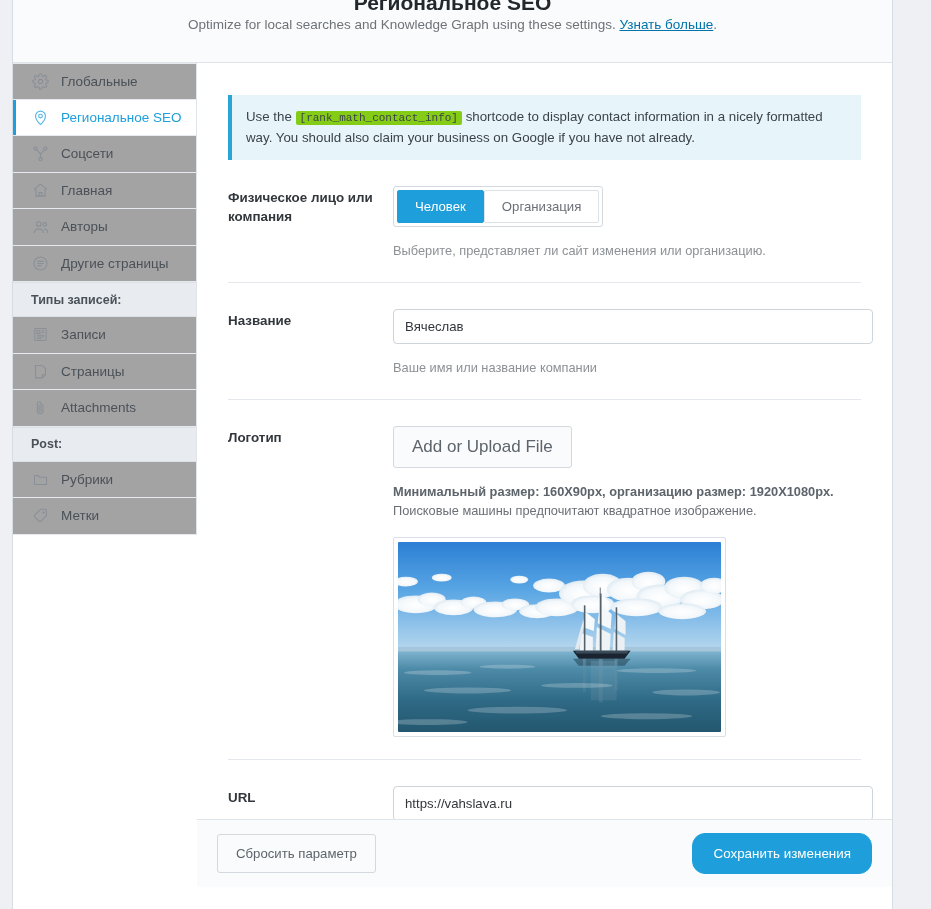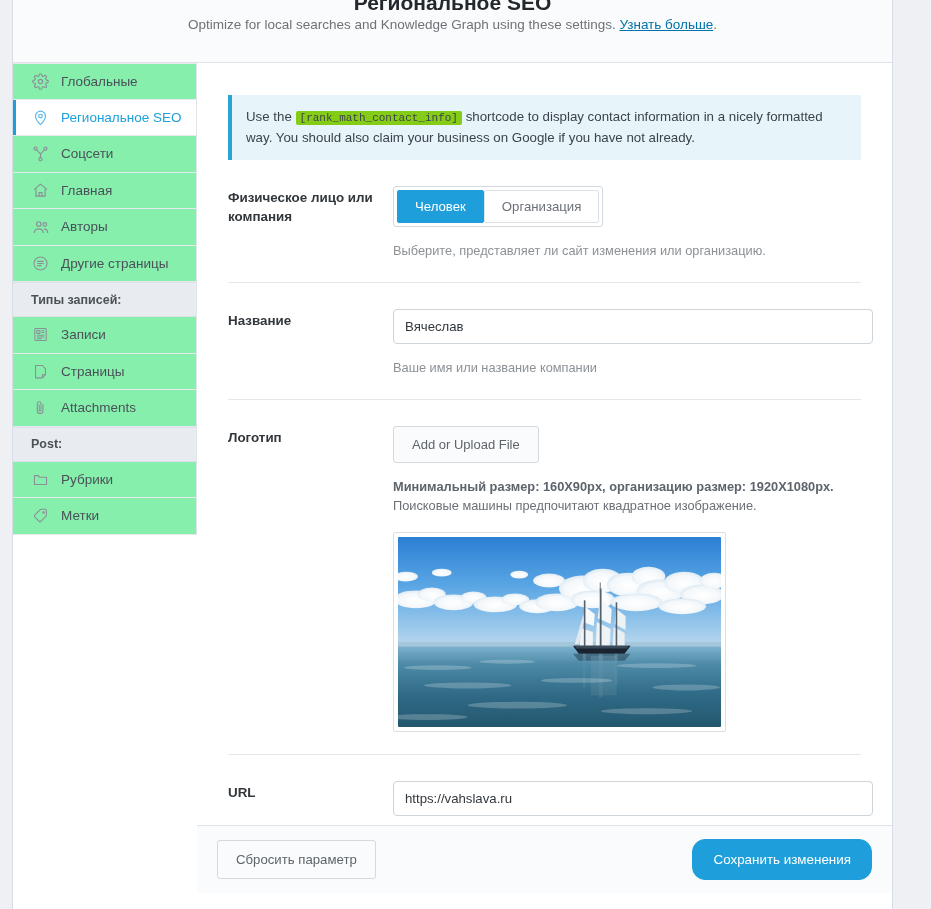--- a/index.html
+++ b/index.html
@@ -85,21 +85,21 @@
   }
   .nav-item {
     position: relative;
     display: flex;
     align-items: center;
     height: 36.5px;
     padding-left: 18px;
     border-bottom: 1px solid #e6eaee;
     font-size: 13.5px;
     color: #4a5158;
-    background: #86efac;
+    background: #a3a3a3;
     cursor: pointer;
     box-sizing: border-box;
   }
   .nav-item:first-child { border-top: 1px solid #e6eaee; }
   .nav-item.active {
     background: #ffffff;
     color: #1e9fdb;
     box-shadow: inset 3px 0 0 0 #1e9fdb;
   }
   .nav-item .ico {
@@ -226,21 +226,21 @@
     font-family: "Liberation Sans", sans-serif;
     background: #fff;
   }
 
   
   .upload-btn {
     background: #fafbfc;
     border: 1px solid #d3d9df;
     border-radius: 3px;
     padding: 10px 18px;
-    font-size: 13px;
+    font-size: 17px;
     color: #5d646b;
     cursor: pointer;
     font-family: "Liberation Sans", sans-serif;
   }
 
   
   .thumb-frame {
     margin-top: 17px;
     width: 333px;
     height: 200px;
@@ -255,21 +255,21 @@
     height: 100%;
     display: block;
     border-radius: 1px;
   }
 
   
   .footer {
     position: absolute;
     left: 184px;
     right: 0;
-    bottom: 16px;
+    bottom: 22px;
     height: 68px;
     background: #fafbfc;
     border-top: 1px solid #dfe4e9;
     display: flex;
     align-items: center;
     justify-content: space-between;
     padding: 0 20px;
     box-sizing: border-box;
   }
   .btn-reset {

